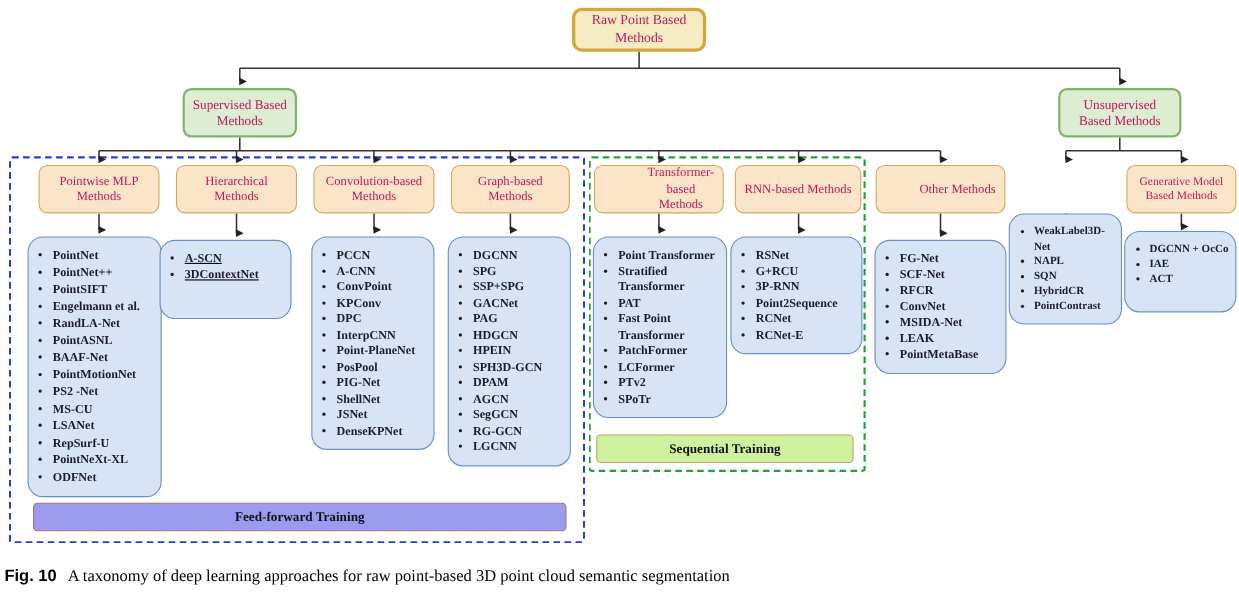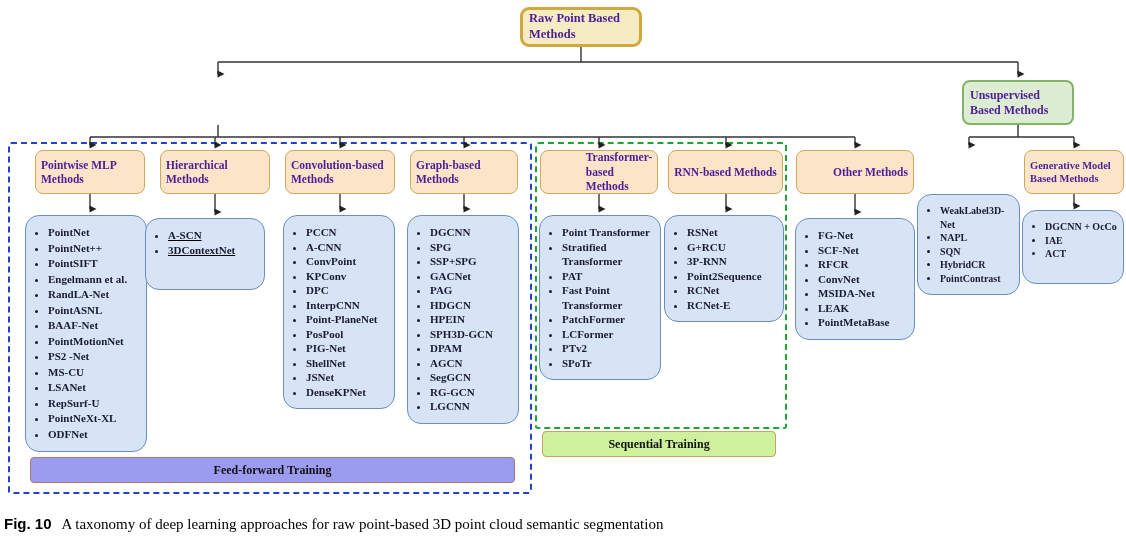--- a/index.html
+++ b/index.html
@@ -9,37 +9,37 @@
     --list-fill:#d6e4f5; --list-border:#6c8ebf;
     --purple-fill:#9b9bef; --purple-border:#b07468;
     --seq-fill:#cdf19c; --seq-border:#c8a165;
     --dash-blue:#2242c8; --dash-green:#1ea336;
     --ink:#1a1a33;
   }
   html,body{margin:0;padding:0;background:#ffffff;}
   #canvas{position:relative;width:1126px;height:544px;background:#ffffff;
     font-family:"Liberation Serif", serif; overflow:hidden;}
   .node{position:absolute;box-sizing:border-box;display:flex;align-items:center;justify-content:center;
-    font-weight:bold;color:#4c1d95;line-height:1.25;}
+    text-align:center;font-weight:normal;color:#be185d;line-height:1.25;}
   .root-node{background:var(--root-fill);border:3px solid var(--root-border);border-radius:9px;
     font-size:12.5px;padding:2px 6px;}
   .lvl2-node{background:var(--green-fill);border:2.5px solid var(--green-border);border-radius:8px;
     font-size:12px;padding:2px 6px;}
   .cat-node{background:var(--cat-fill);border:1.5px solid var(--cat-border);border-radius:8px;
     font-size:11.5px;padding:2px 5px;}
   .list-box{position:absolute;box-sizing:border-box;background:var(--list-fill);
     border:1.5px solid var(--list-border);border-radius:14px;padding:9px 4px 9px 2px;}
   .list-box ul{margin:0;padding-left:20px;color:var(--ink);font-weight:bold;}
   .list-box li{font-size:11px;line-height:14.5px;list-style:disc;}
   .list-box.sans li{font-family:Liberation Serif, serif;line-height:15.5px;}
   .list-box.small li{font-size:10px;line-height:13.5px;}
   .train-bar{position:absolute;box-sizing:border-box;display:flex;align-items:center;justify-content:center;
     font-weight:bold;font-size:12px;color:#111;border-radius:4px;}
   .ff-bar{background:var(--purple-fill);border:1.5px solid var(--purple-border);}
-  .seq-bar{background:var(--seq-fill);border:1.5px solid var(--seq-border);margin-top:36px;}
+  .seq-bar{background:var(--seq-fill);border:1.5px solid var(--seq-border);}
   .dash-region{position:absolute;box-sizing:border-box;border-radius:3px;}
   .dash-blue{border:2.5px dashed var(--dash-blue);}
   .dash-green{border:2.5px dashed var(--dash-green);}
   #wires{position:absolute;left:0;top:0;pointer-events:none;}
   .caption{position:absolute;left:4px;top:515px;font-size:15px;color:#000;}
   .caption .fig{font-family:"Liberation Sans", sans-serif;font-weight:bold;margin-right:10px;}
 </style>
 </head>
 <body>
 
@@ -79,20 +79,21 @@
       <line x1="599" y1="194" x2="599" y2="209" marker-end="url(#arr)"></line>
       <line x1="726" y1="194" x2="726" y2="209" marker-end="url(#arr)"></line>
       <line x1="855" y1="194" x2="855" y2="212" marker-end="url(#arr)"></line>
       <line x1="969" y1="194" x2="969" y2="206" marker-end="url(#arr)"></line>
       <line x1="1074" y1="194" x2="1074" y2="206" marker-end="url(#arr)"></line>
     </g>
   </svg>
 
   <div class="node root-node" style="left:520px;top:7px;width:122px;height:40px;">Raw Point Based Methods</div>
 
+  <div class="node lvl2-node" style="left:166px;top:80px;width:104px;height:45px;">Supervised Based Methods</div>
   <div class="node lvl2-node" style="left:962px;top:80px;width:112px;height:45px;">Unsupervised Based Methods</div>
 
   <div class="node cat-node" style="left:35px;top:150px;width:110px;height:44px;">Pointwise MLP Methods</div>
   <div class="node cat-node" style="left:160px;top:150px;width:110px;height:44px;">Hierarchical Methods</div>
   <div class="node cat-node" style="left:285px;top:150px;width:110px;height:44px;">Convolution-based Methods</div>
   <div class="node cat-node" style="left:410px;top:150px;width:108px;height:44px;">Graph-based Methods</div>
   <div class="node cat-node" style="left:540px;top:150px;width:118px;height:44px;padding-left:45px;">Transformer-based Methods</div>
   <div class="node cat-node" style="left:668px;top:150px;width:115px;height:44px;">RNN-based Methods</div>
   <div class="node cat-node" style="left:796px;top:150px;width:118px;height:44px;padding-left:36px;">Other Methods</div>
   <div class="node cat-node" style="left:1024px;top:150px;width:100px;height:44px;font-size:10.5px;">Generative Model Based Methods</div>

